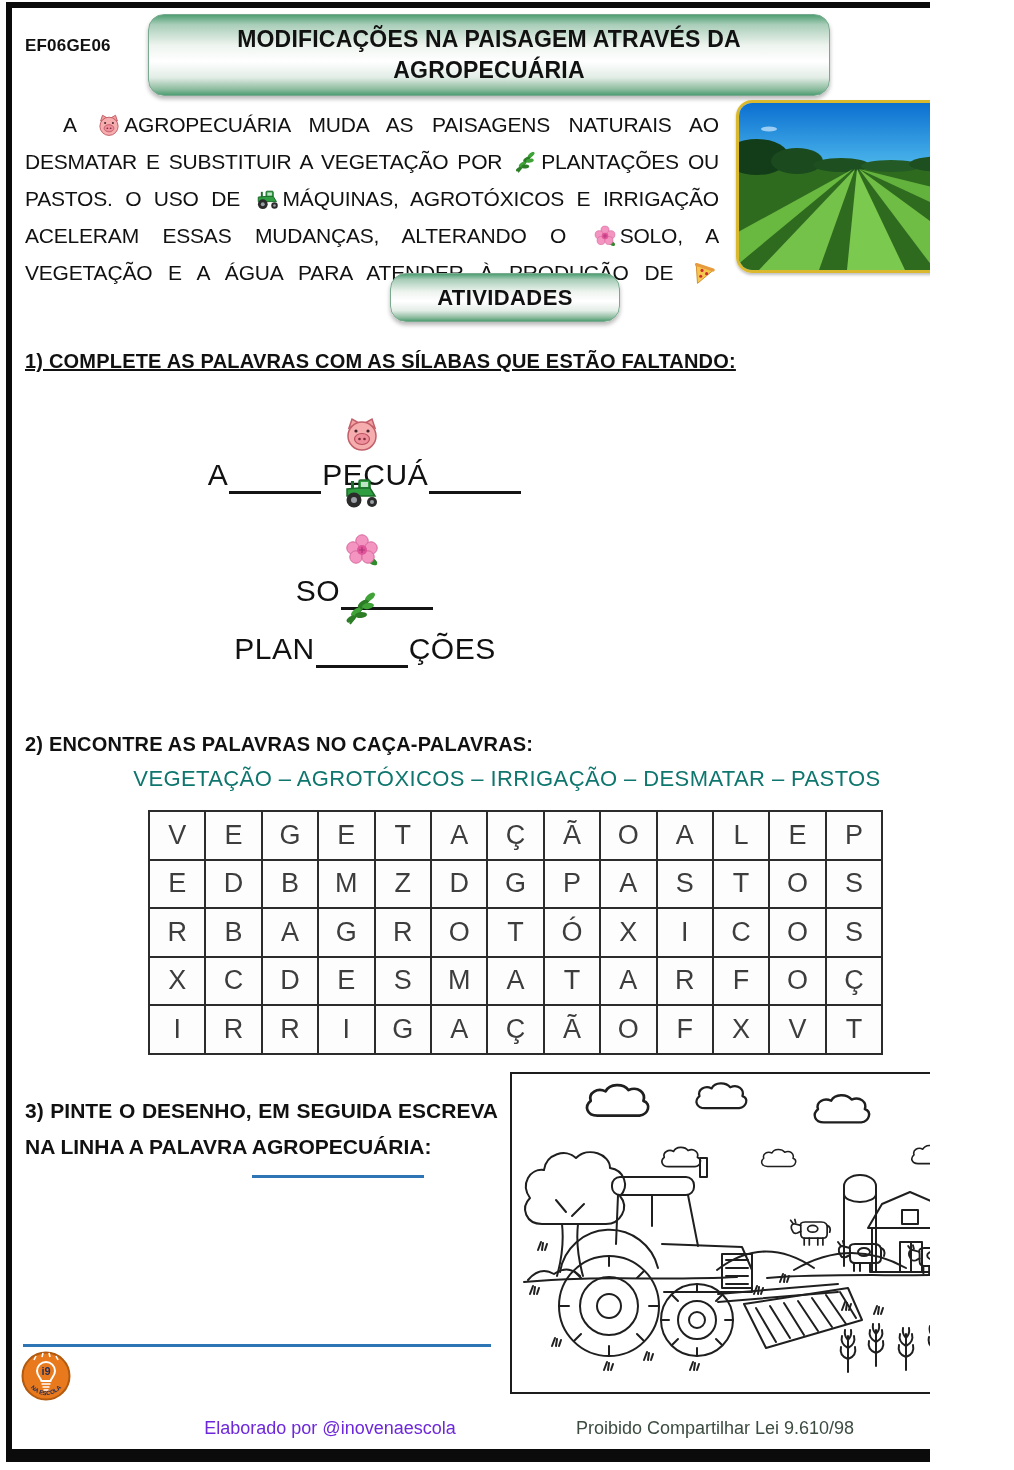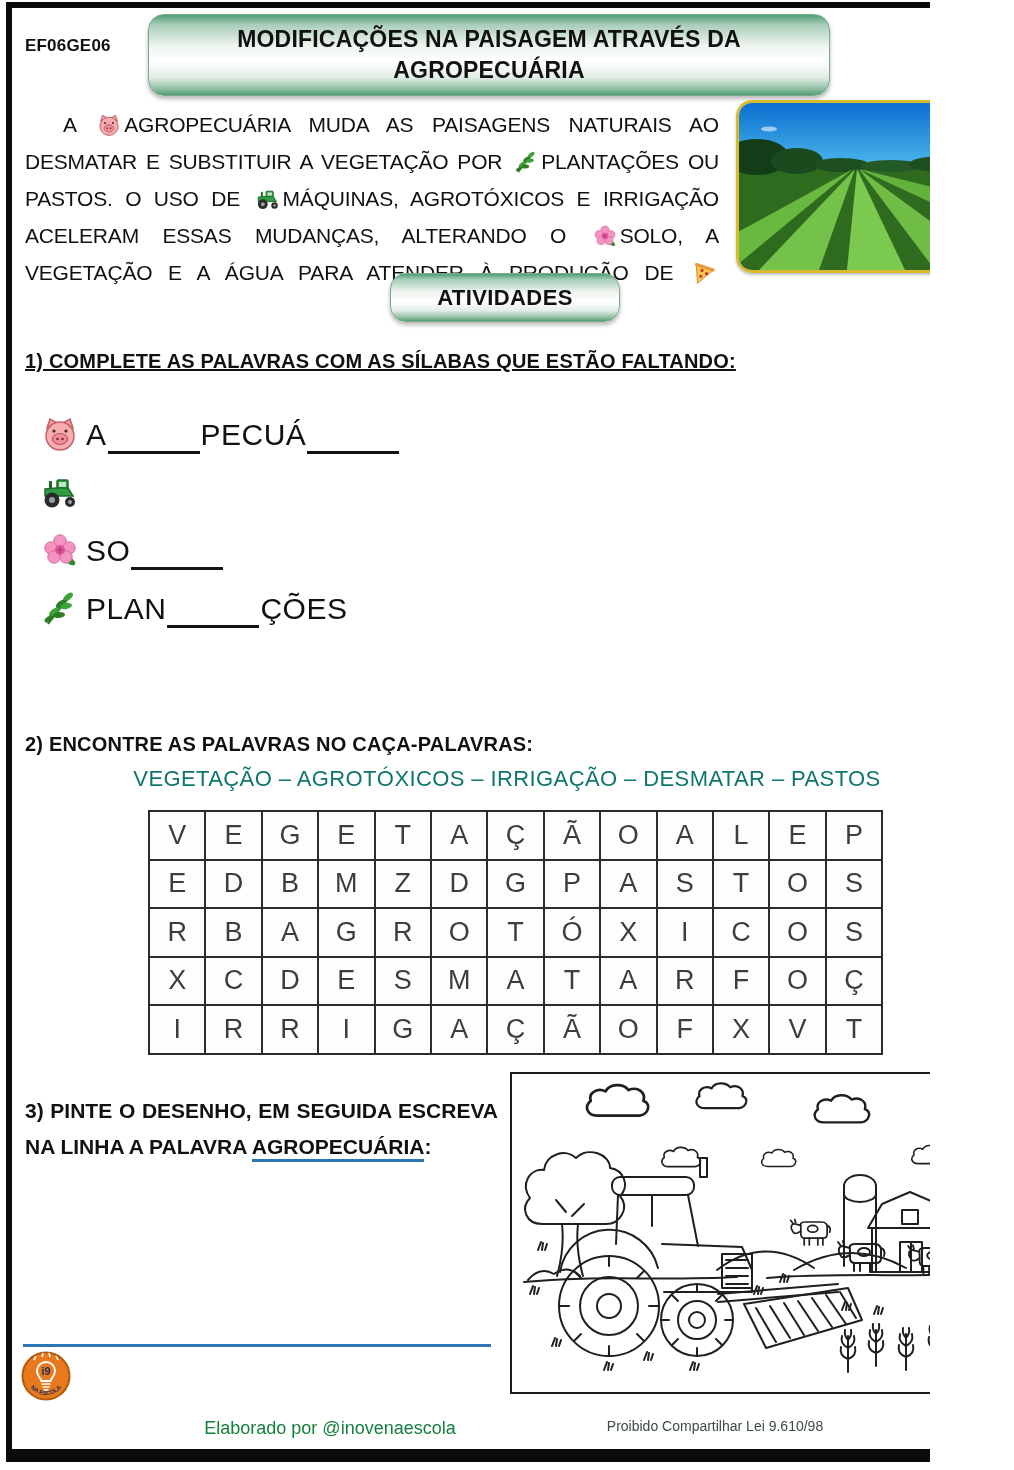--- a/index.html
+++ b/index.html
@@ -20,44 +20,44 @@
   .inline-icon svg{width:26px;height:26px;vertical-align:-6px;margin:0 2px;}
   .photo-wrap{position:absolute;left:736px;top:100px;width:258px;height:167px;
      border:3px solid #dbb92f;border-radius:16px;overflow:hidden;box-shadow:0 2px 3px rgba(0,0,0,.25);}
   .photo-wrap svg{display:block;width:100%;height:100%;}
   .atividades-box{left:390px;top:273px;width:228px;height:47px;}
   .atividades-text{font-size:22px;font-weight:bold;line-height:47px;letter-spacing:.4px;text-align:center;}
   
   .h-act{position:absolute;left:25px;font-size:20px;font-weight:bold;letter-spacing:.2px;}
   
   .a1-list{position:absolute;left:40px;top:414px;width:650px;}
-  .a1-item{display:flex;align-items:center;height:44px;margin-bottom:14px;}
+  .a1-item{display:flex;align-items:center;height:44px;margin-bottom:14px;flex-direction:column;}
   .item-icon svg{width:40px;height:40px;margin-right:6px;}
   .a1-text{font-size:30px;letter-spacing:.5px;white-space:nowrap;}
   .blank{display:inline-block;width:92px;height:1.05em;border-bottom:3px solid #141414;
          vertical-align:-9px;margin:0 1px;}
   
   .wordlist{position:absolute;left:0;top:766px;width:1014px;text-align:center;font-size:22px;letter-spacing:.4px;color:#0f766e;}
   .ws-table{position:absolute;left:148px;top:810px;border-collapse:collapse;table-layout:fixed;}
   .ws-table td{width:54.4px;height:46.5px;border:2px solid #2c2c2c;text-align:center;
       font-size:27px;color:#3d3d3d;background:#fdfdfd;padding:0;}
   
   .a3-text{position:absolute;left:25px;top:1093px;width:473px;font-size:21px;font-weight:bold;
       line-height:36px;text-align:justify;}
-  .underl{border-bottom:3px solid #2e75b6;padding-bottom:1px;}
+  .underl{border-bottom:3px solid #2e75b6;padding-bottom:17px;}
   .draw-box{position:absolute;left:510px;top:1072px;width:496px;height:322px;
       border:2px solid #1c1c1c;background:#fff;box-sizing:border-box;}
   .draw-box svg{display:block;width:100%;height:100%;}
   .answer-line{position:absolute;left:23px;top:1344px;width:468px;height:3px;background:#2e75b6;}
   
   .logo{position:absolute;left:20px;top:1350px;width:52px;height:52px;z-index:5;}
   .footer-credit{position:absolute;left:160px;top:1418px;width:340px;text-align:center;
-      font-size:18px;color:#15803d;}
+      font-size:18px;color:#6d28d9;}
   .footer-law{position:absolute;left:545px;top:1418px;width:340px;text-align:center;
-      font-size:14px;color:#3c4c41;}
+      font-size:18px;color:#3c4c41;}
 </style>
 </head>
 <body>
 
 <div class="page">
   <div class="frame"></div>
 
   <div class="code-label">EF06GE06</div>
   <div class="green-box title-box">
     <div class="title-text">MODIFICAÇÕES NA PAISAGEM ATRAVÉS DA AGROPECUÁRIA</div>

